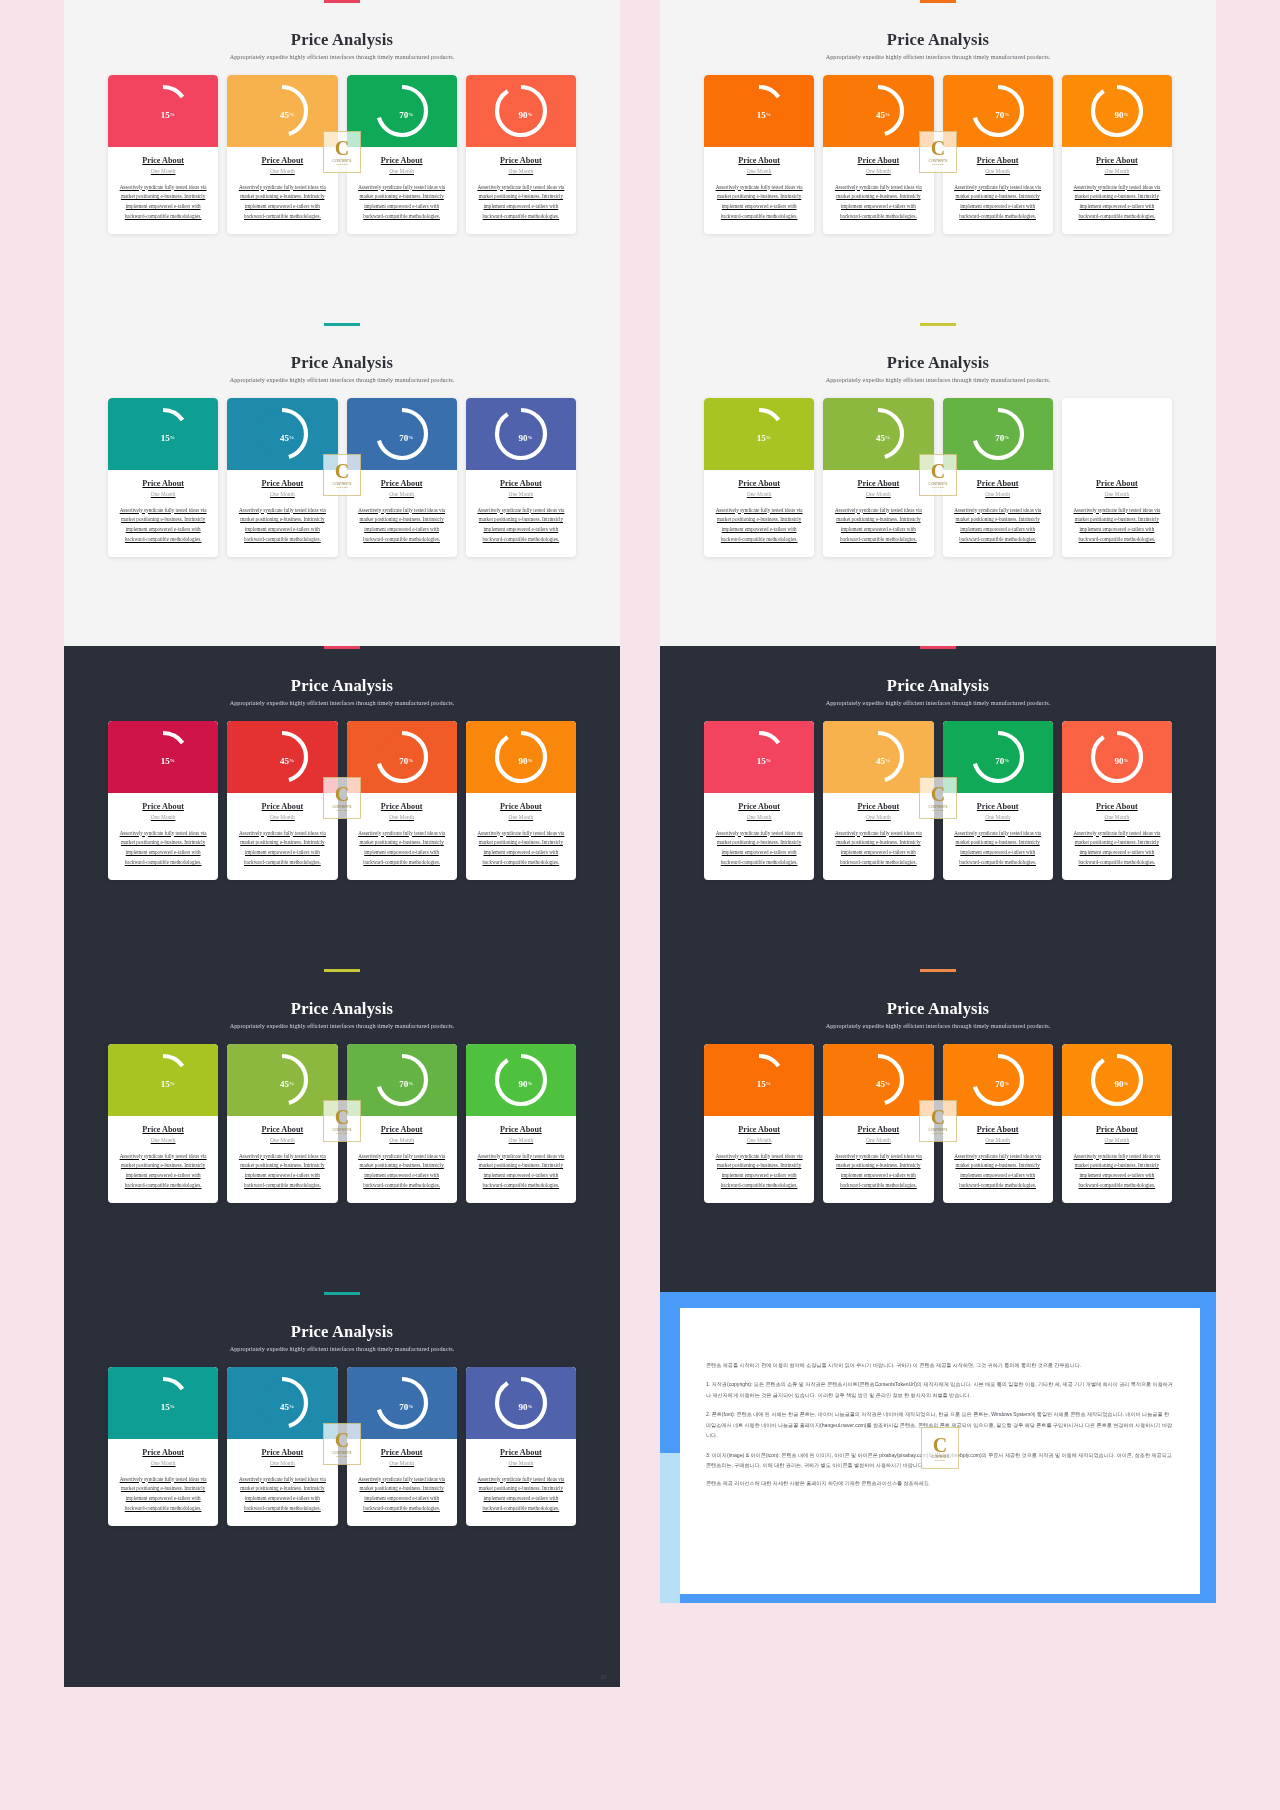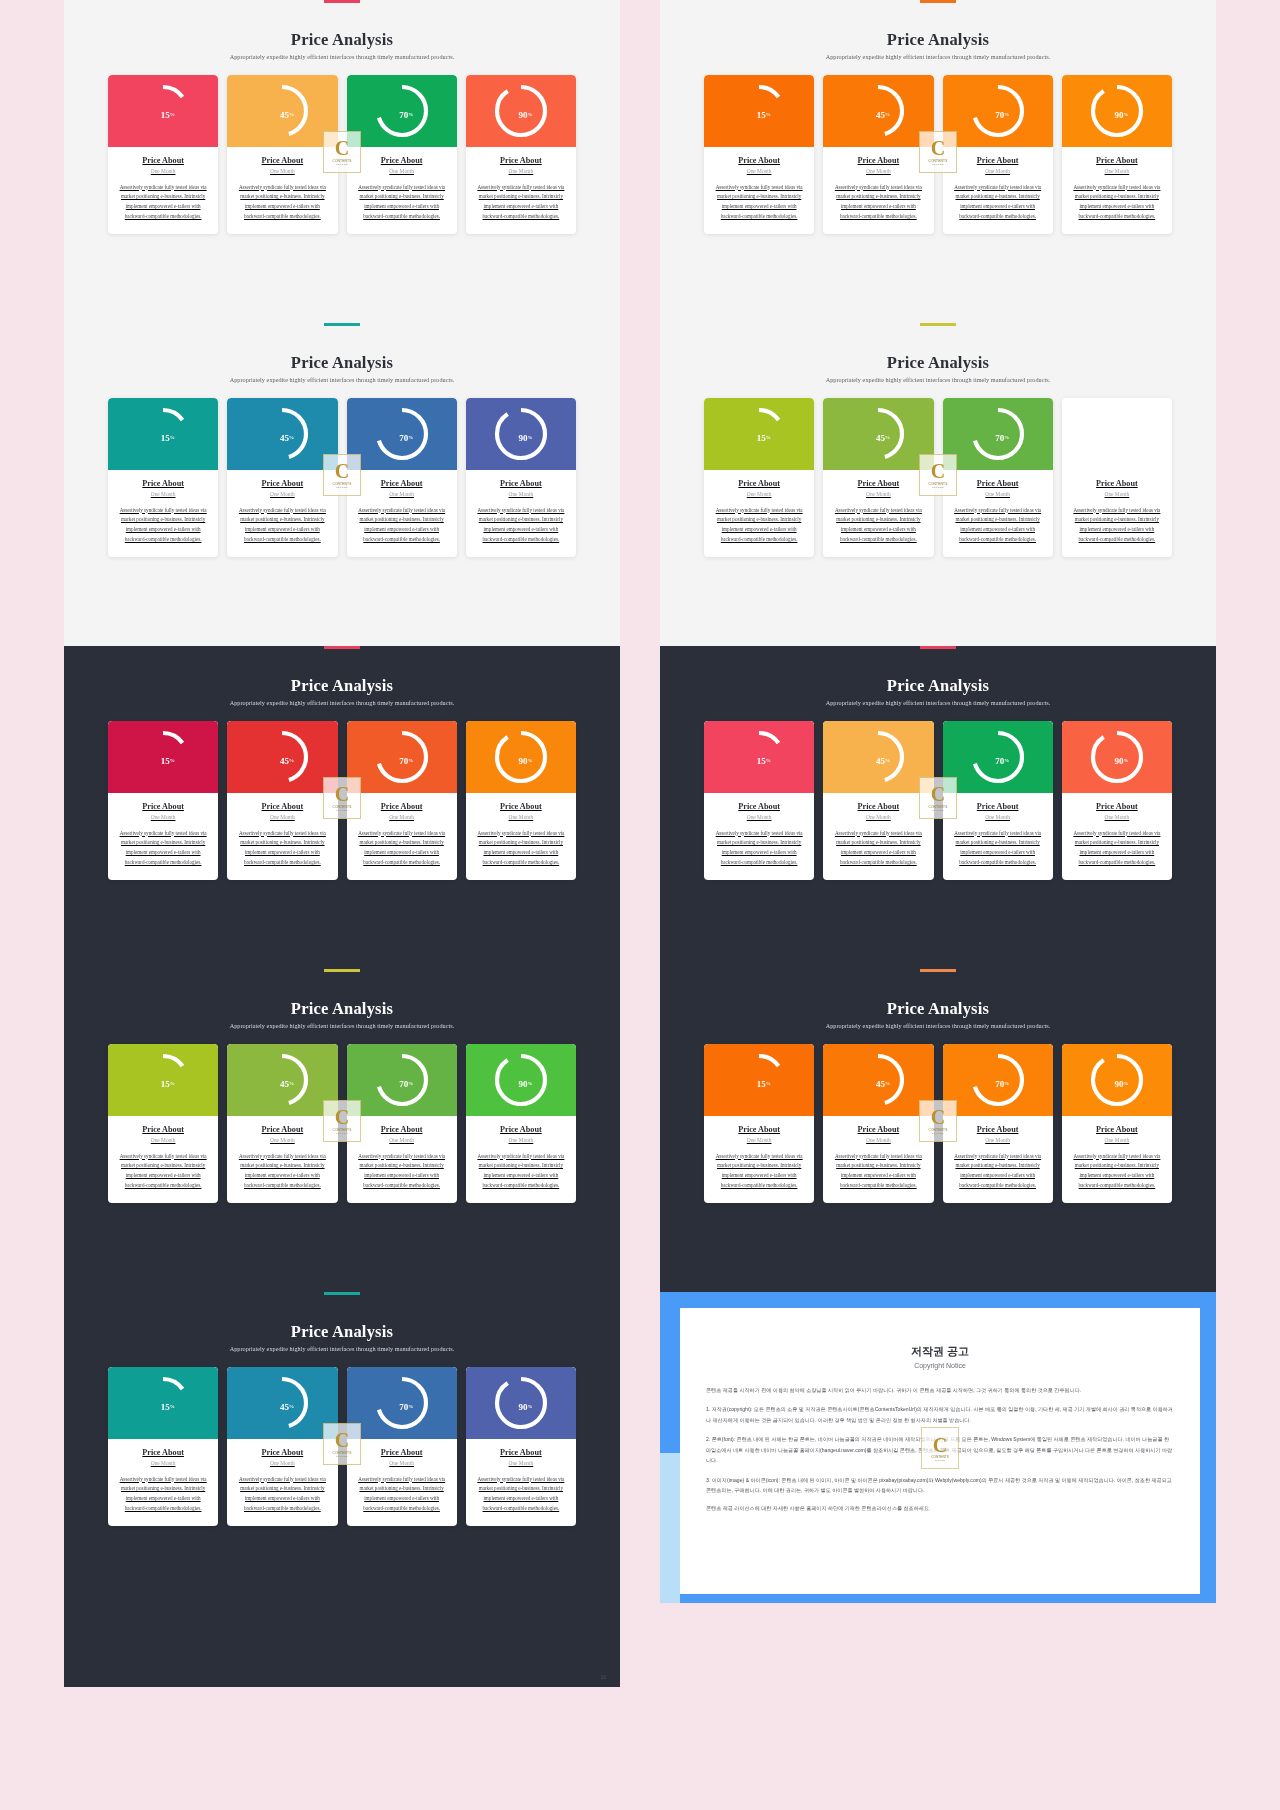--- a/index.html
+++ b/index.html
@@ -949,24 +949,20 @@
       <div class="watermark">
       <div class="wm-c">C</div>
       <div class="wm-t">CONTENTS</div>
       <div class="wm-s">PPT.COM</div>
     </div>
       <div class="page-num">10</div>
     </div>
     <div class="copy-panel">
       <div class="copy-stripe"></div>
       <div class="copy-sheet">
-        <div class="copy-head">
-          <div class="copy-title">저작권 공고</div>
-          <div class="copy-sub">Copyright Notice</div>
-        </div>
         <div class="copy-body">
           <div class="copy-p">콘텐츠 제공을 시작하기 전에 이용의 협약에 소장님을 시작히 읽어 주시기 바랍니다. 귀하가 이 콘텐츠 제공을 시작하면, 그것 귀하기 동의에 동의한 것으로 간주됩니다.</div>
           <div class="copy-p">1. 저작권(copyright): 모든 콘텐츠의 소유 및 저작권은 콘텐츠사이트(콘텐츠ContentsTokenUrl)의 제작자에게 있습니다. 사본 배포 등의 일절한 이용, 기타한 세, 제공 기기 개별에 회사이 권리 목적으로 이용하거나 재산자에게 이용하는 것은 금지되어 있습니다. 이러한 경우 책임 법인 및 온라인 정보 한 형사자의 처벌을 받습니다.</div>
           <div class="copy-p">2. 폰트(font): 콘텐츠 내에 된 서체는 한글 폰트는, 네이버 나눔글꼴의 저작권은 네이버에 제작되었으나, 한글 프로 모든 폰트는, Windows System에 동일된 서체로 콘텐츠 제작되었습니다. 네이버 나눔글꼴 한마일소에서 네트 사용한 네이버 나눔글꼴 홈페이지(hangeul.naver.com)를 참조하시길 콘텐츠,  콘텐츠의 폰트 제공되어 있으므로, 필요할 경우 해당 폰트를 구입하시거나 다른 폰트로 변경하여 사용하시기 바랍니다.</div>
           <div class="copy-p">3. 이미지(image) &amp; 아이콘(icon): 콘텐츠 내에 된 이미지, 아이콘 및 아이콘은 pixabay(pixabay.com)와 Webply(webply.com)의 무료서 제공한 것으로 저작권 및 이용에 제작되었습니다. 아이콘, 참조한 제공되고 콘텐츠의는, 구매합니다. 이에 대한 권리는, 귀하가 별도 아이콘을 별첨하여 사용하시기 바랍니다.</div>
           <div class="copy-foot">콘텐츠 제공 라이선스에 대한 자세한 사항은 홈페이지 하단에 기재한 콘텐츠라이선스를 참조하세요.</div>
         </div>
         <div class="copy-wm">
       <div class="wm-c">C</div>
       <div class="wm-t">CONTENTS</div>

